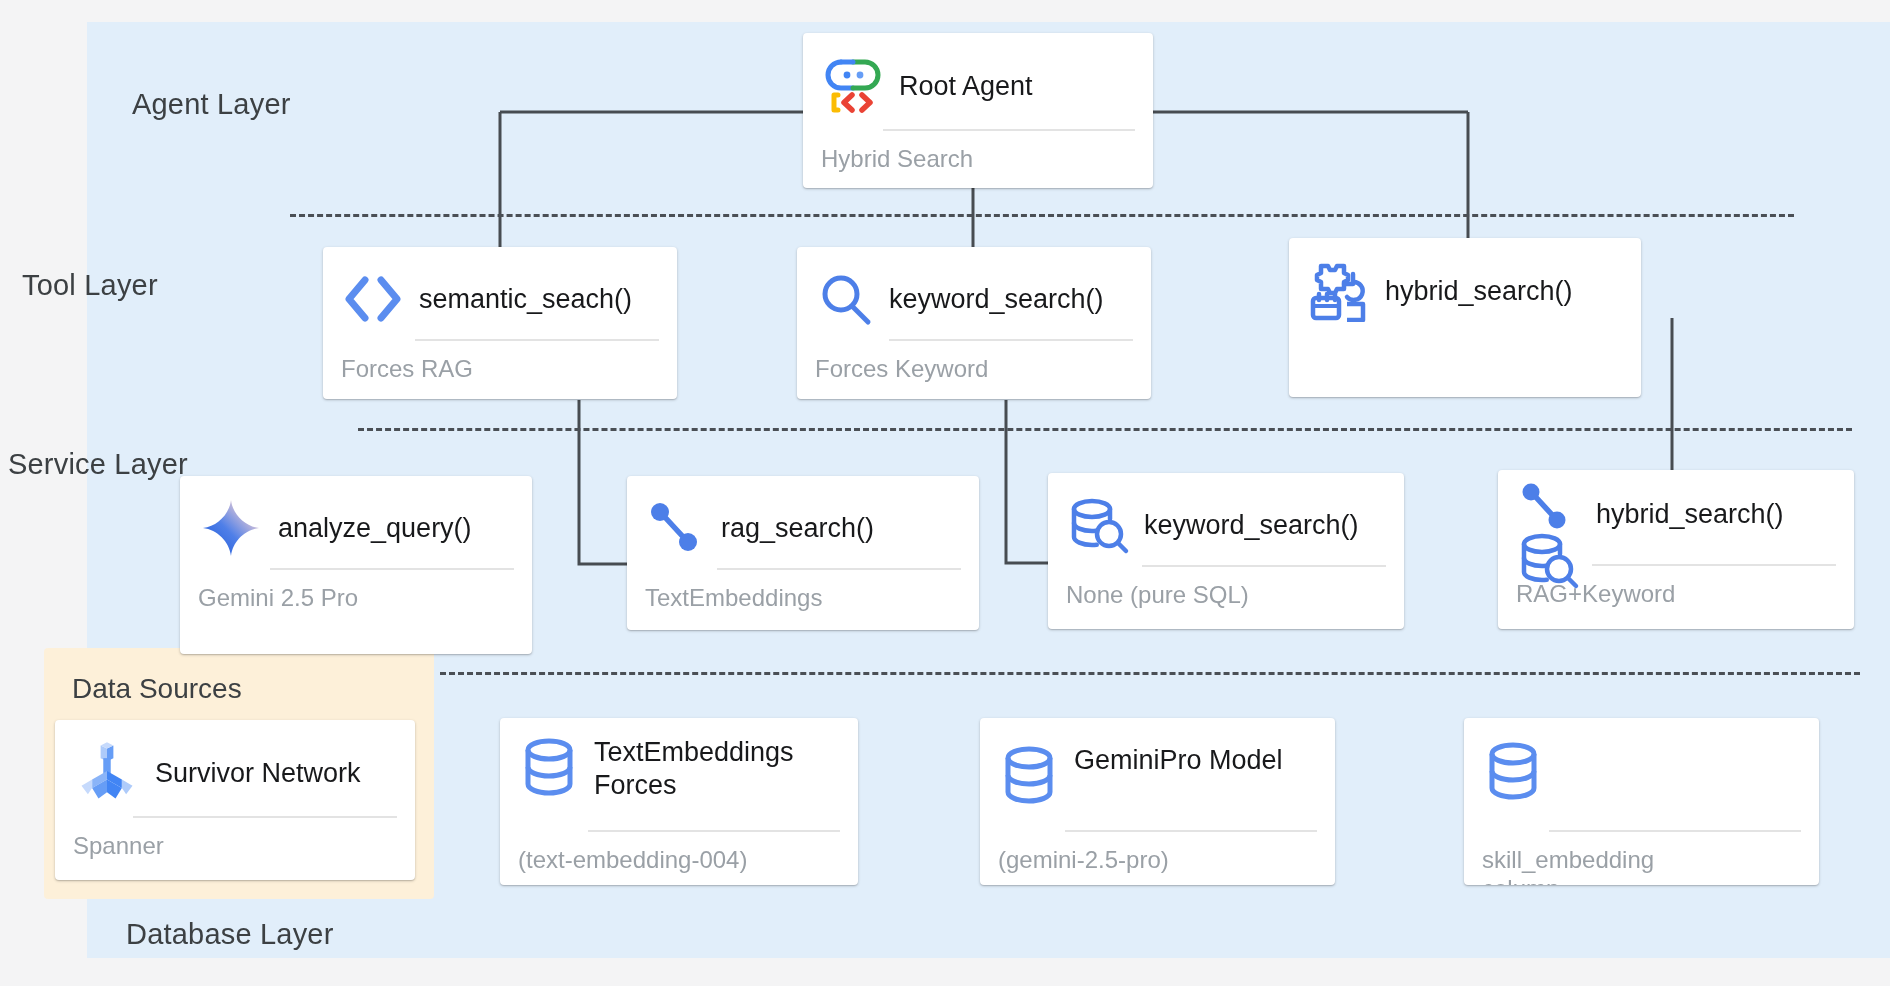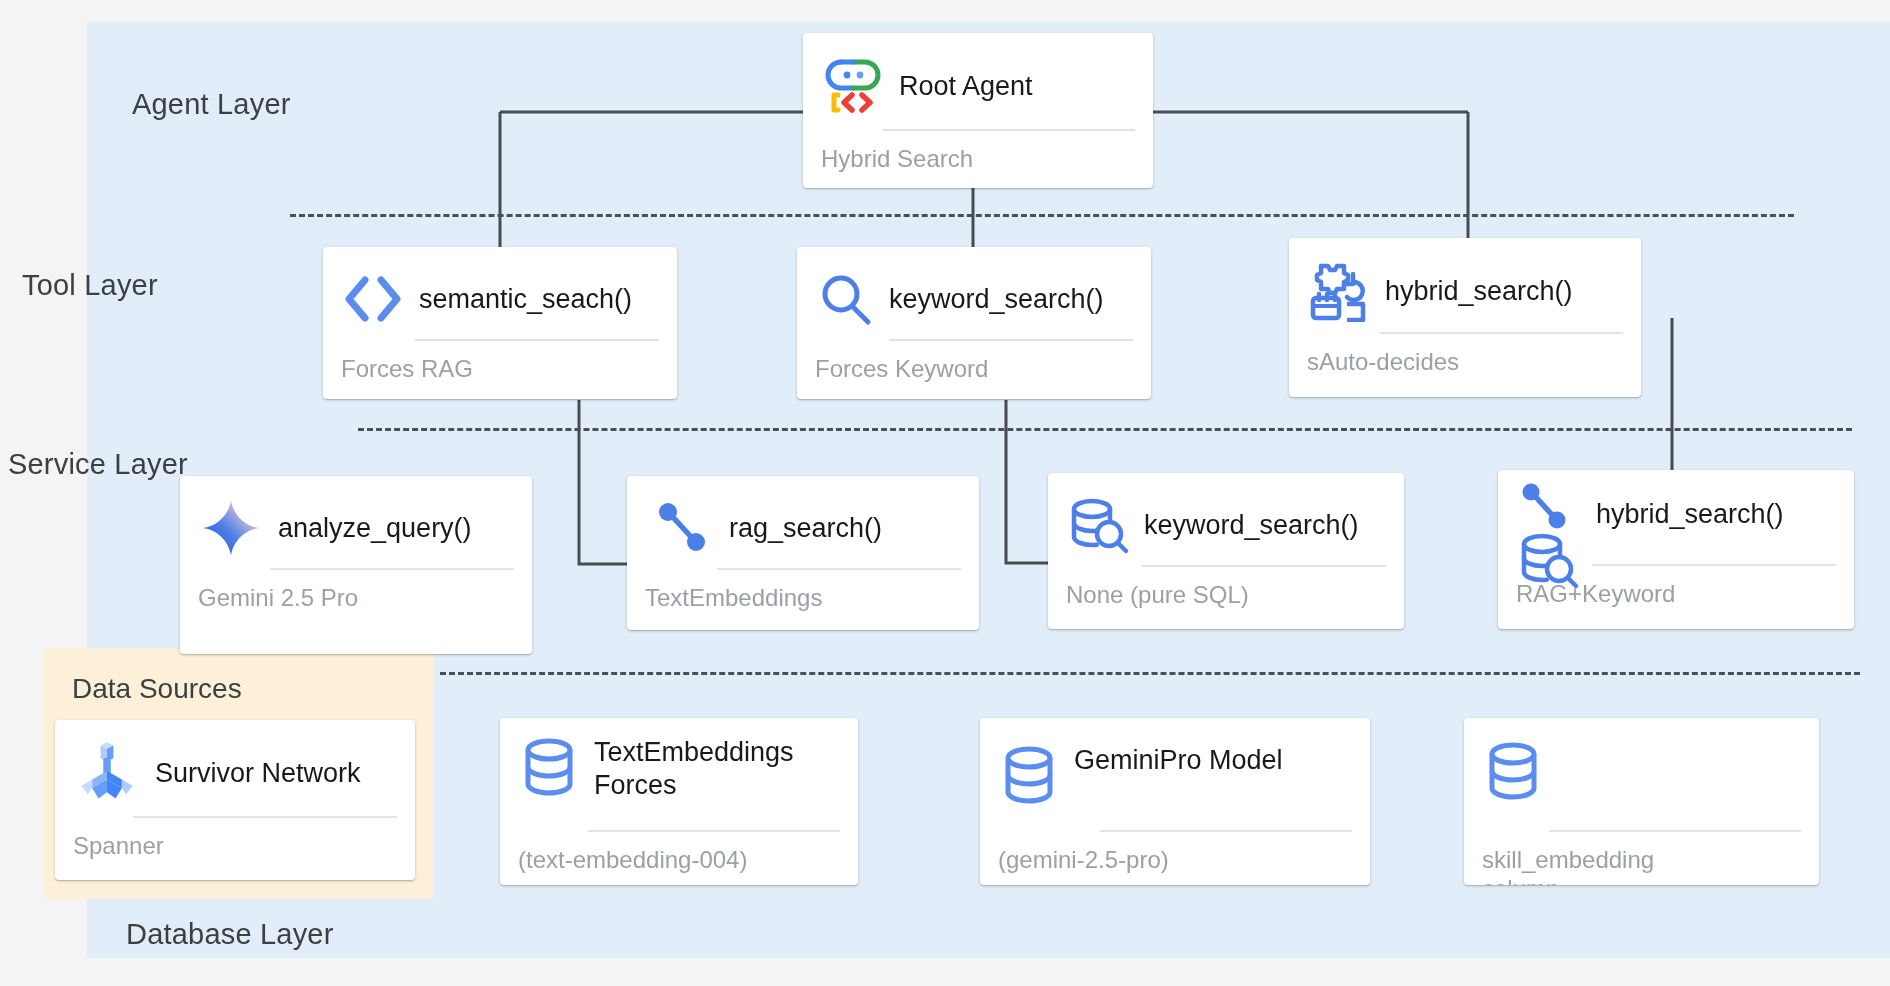--- a/index.html
+++ b/index.html
@@ -234,24 +234,20 @@
 
           <rect x="6" y="38" width="26" height="20" rx="3" fill="none" stroke="#4d7fe8" stroke-width="4.5"></rect>
           <path d="M12 34 v6 M20 34 v6 M28 34 v6" stroke="#4d7fe8" stroke-width="4.5" stroke-linecap="round"></path>
           <path d="M6 46 h26" stroke="#4d7fe8" stroke-width="4"></path>
 
           <path d="M40 44 h16 v16 h-16" fill="none" stroke="#4d7fe8" stroke-width="4.5" stroke-linejoin="round"></path>
         </svg>
       </span>
       <span class="card-title">hybrid_search()</span>
     </div>
-    <div class="card-sub-wrap" style="top:94px;">
-      <div class="card-rule" style="width:244px;"></div>
-      <div class="card-sub">sAuto-decides</div>
-    </div>
   </div>
 
   <div class="card" style="left:180px; top:476px; width:352px; height:178px;">
     <div class="card-top" style="height:90px;">
       <span class="card-icon">
         <svg class="ico" width="66" height="64" viewBox="0 0 64 64" aria-hidden="true">
           <defs>
             <linearGradient id="gemgrad" x1="0" y1="1" x2="1" y2="0">
               <stop offset="0%" stop-color="#1a56d6"></stop>
               <stop offset="45%" stop-color="#4f7fe8"></stop>
@@ -263,21 +259,21 @@
         </svg>
       </span>
       <span class="card-title">analyze_query()</span>
     </div>
     <div class="card-sub-wrap" style="top:92px;">
       <div class="card-rule" style="width:244px;"></div>
       <div class="card-sub">Gemini 2.5 Pro</div>
     </div>
   </div>
 
-  <div class="card" style="left:627px; top:476px; width:352px; height:154px;padding-left:8px;">
+  <div class="card" style="left:627px; top:476px; width:352px; height:154px;">
     <div class="card-top" style="height:90px;">
       <span class="card-icon">
         <svg class="ico" width="62" height="58" viewBox="0 0 62 58" aria-hidden="true">
           <line x1="17" y1="15" x2="41" y2="41" stroke="#4d7fe8" stroke-width="5.5" stroke-linecap="round"></line>
           <circle cx="15" cy="13" r="9" fill="#4d7fe8"></circle>
           <circle cx="43" cy="43" r="9" fill="#4d7fe8"></circle>
         </svg>
       </span>
       <span class="card-title">rag_search()</span>
     </div>
@@ -340,21 +336,21 @@
         </svg>
       </span>
       <span class="card-title" style="max-width:232px;">TextEmbeddings Forces</span>
     </div>
     <div class="card-sub-wrap" style="top:112px;">
       <div class="card-rule" style="width:252px;"></div>
       <div class="card-sub">(text-embedding-004)</div>
     </div>
   </div>
 
-  <div class="card" style="left:980px; top:718px; width:390px; height:167px;">
+  <div class="card" style="left:980px; top:718px; width:355px; height:167px;">
     <div class="card-top" style="height:108px; align-items:flex-start; padding-top:26px;">
       <span class="card-icon">
         <svg class="ico" width="62" height="62" viewBox="0 0 62 62" aria-hidden="true">
           <ellipse cx="31" cy="14" rx="21" ry="9" fill="none" stroke="#5b8def" stroke-width="5"></ellipse>
           <path d="M10 14 v34 c0 5 9.4 9 21 9 s21 -4 21 -9 v-34" fill="none" stroke="#5b8def" stroke-width="5"></path>
           <path d="M10 31 c0 5 9.4 9 21 9 s21 -4 21 -9" fill="none" stroke="#5b8def" stroke-width="5"></path>
         </svg>
       </span>
       <span class="card-title" style="max-width:232px;">GeminiPro Model</span>
     </div>

